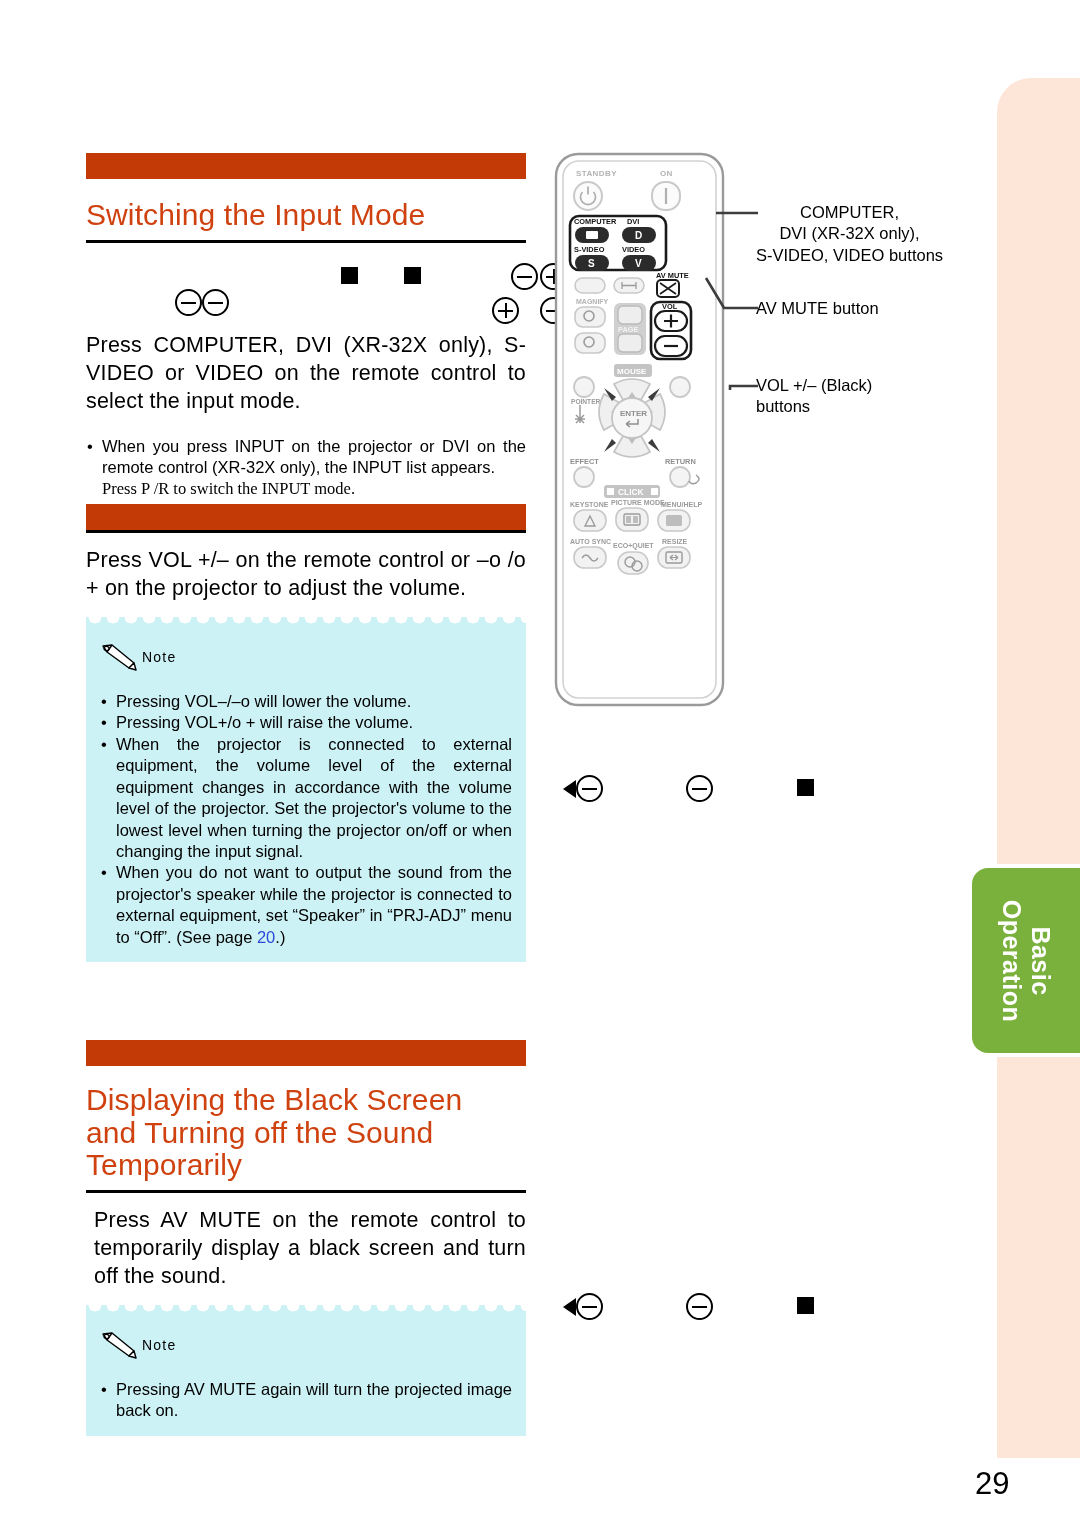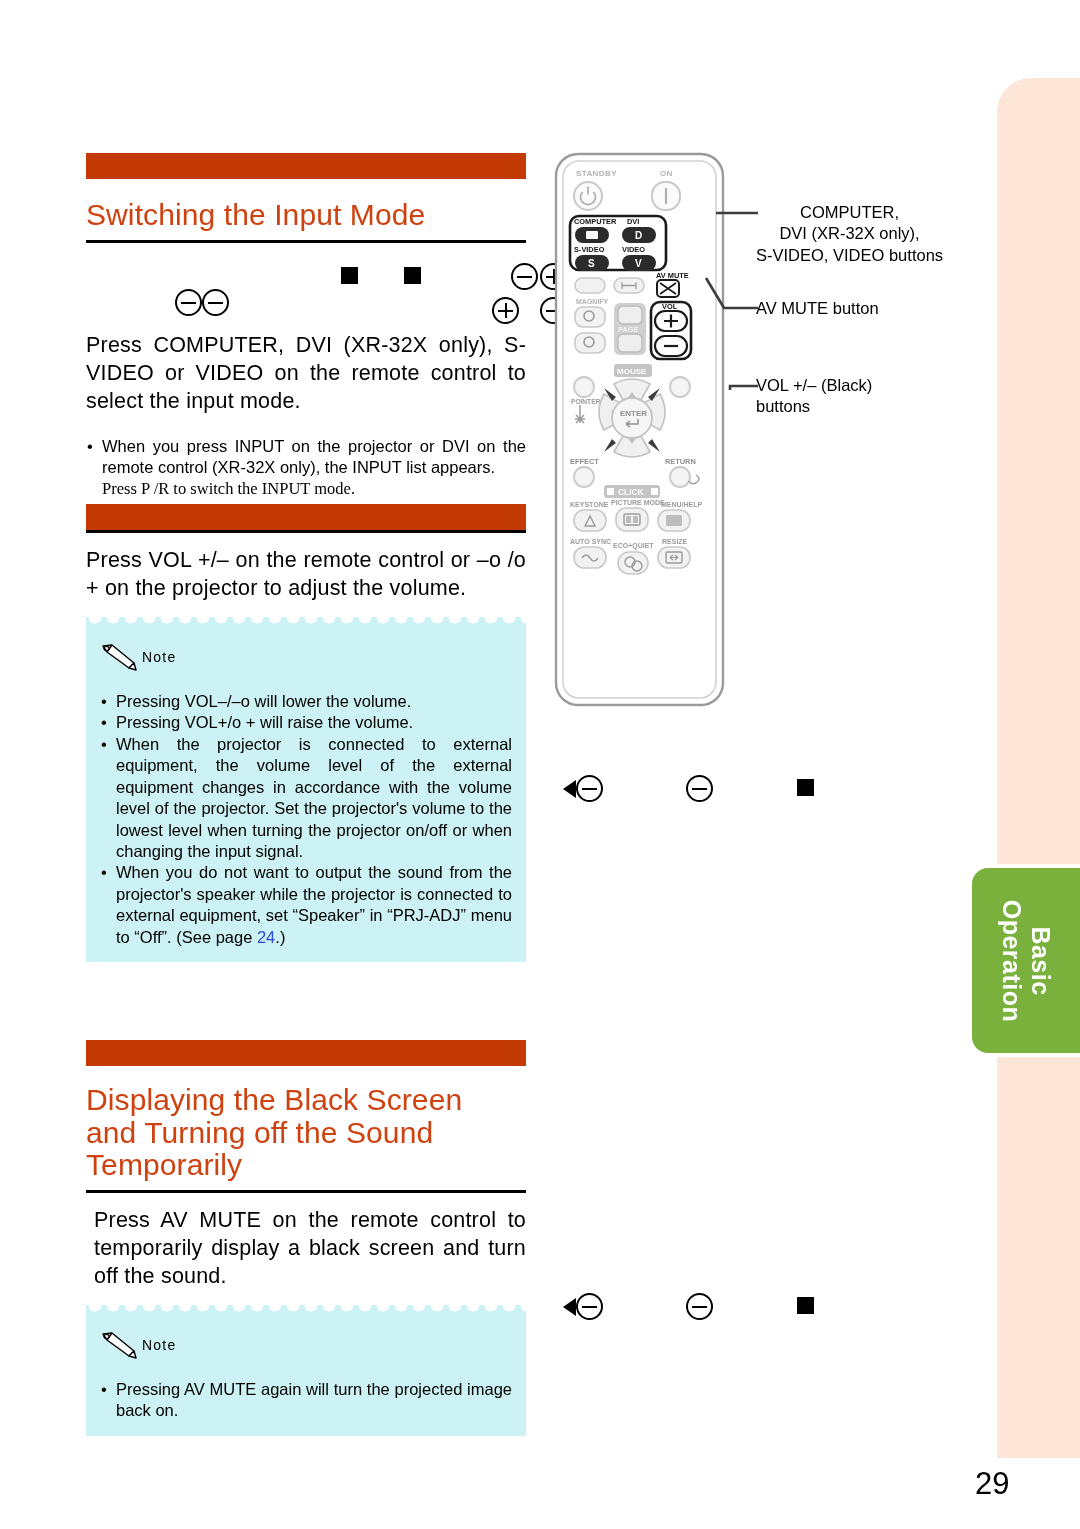--- a/index.html
+++ b/index.html
@@ -287,21 +287,21 @@
             </g>
             <ellipse cx="6.5" cy="5.5" rx="2.6" ry="2.2" fill="none" stroke="#000" stroke-width="1.2"></ellipse>
           </svg>
         </span>
         <span class="note-label">Note</span>
       </div>
       <ul class="bullets">
         <li>Pressing VOL–/–o  will lower the volume.</li>
         <li>Pressing VOL+/o + will raise the volume.</li>
         <li>When the projector is connected to external equipment, the volume level of the external equipment changes in accordance with the volume level of the projector. Set the projector's volume to the lowest level when turning the projector on/off or when changing the input signal.</li>
-        <li>When you do not want to output the sound from the projector's speaker while the projector is connected to external equipment, set “Speaker” in “PRJ-ADJ” menu to “Off”. (See page <span class="page-ref">24</span>.)</li>
+        <li>When you do not want to output the sound from the projector's speaker while the projector is connected to external equipment, set “Speaker” in “PRJ-ADJ” menu to “Off”. (See page <span class="page-ref">20</span>.)</li>
       </ul>
     </div>
   </div>
 
   <div class="glyph-row" style="left:563px; top:775px;">
     <span class="glyph-tri"></span><span class="glyph-circ"></span>
   </div>
   <div class="glyph-row" style="left:686px; top:775px;">
     <span class="glyph-circ"></span>
   </div>

